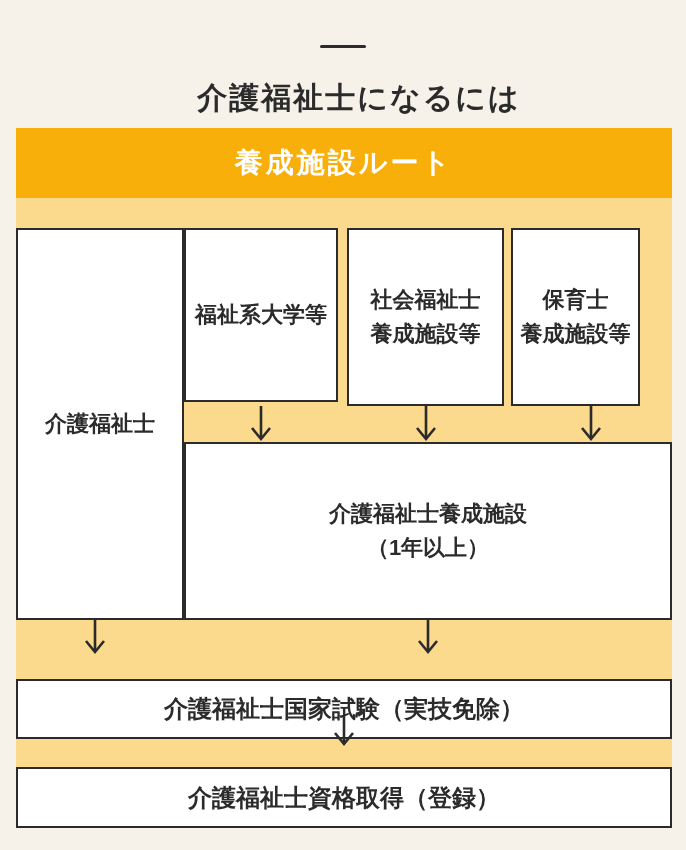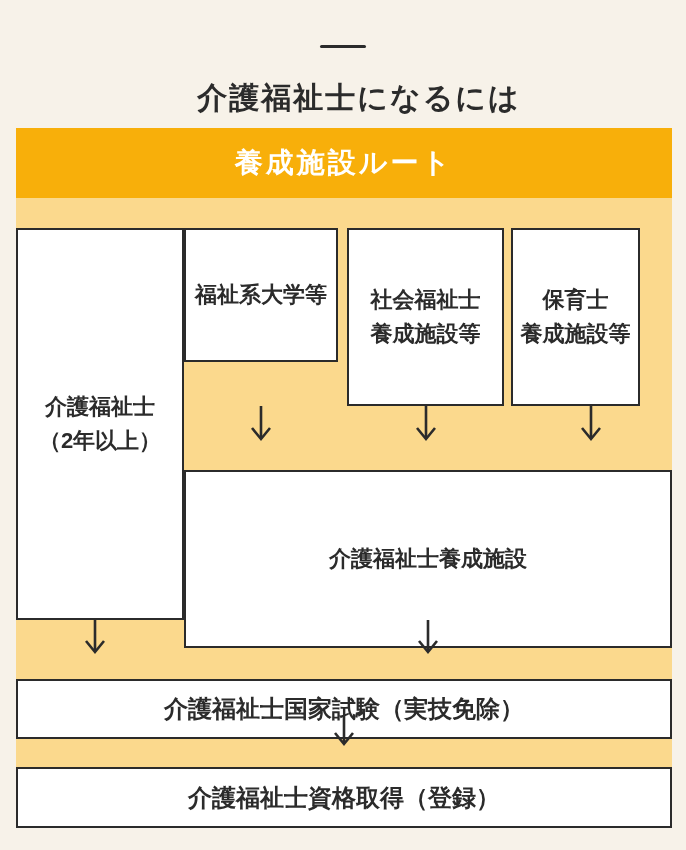--- a/index.html
+++ b/index.html
@@ -93,24 +93,23 @@
 <h1 class="page-title">介護福祉士になるには</h1>
 
 <div class="route-banner">
   <span>養成施設ルート</span>
 </div>
 
 <div class="flow">
 
   <div class="fbox" style="left:0; top:30px; width:168px; height:392px;">
     <div>介護福祉士</div>
-    <div>（2年以上）</div>
   </div>
 
-  <div class="fbox" style="left:168px; top:30px; width:154px; height:134px;">
+  <div class="fbox" style="left:168px; top:30px; width:154px; height:174px;">
     <div>福祉系大学等</div>
   </div>
 
   <div class="fbox" style="left:331px; top:30px; width:157px; height:178px;align-items:center;">
     <div>社会福祉士</div>
     <div>養成施設等</div>
   </div>
 
   <div class="fbox" style="left:495px; top:30px; width:129px; height:178px;">
     <div>保育士</div>
@@ -129,22 +128,23 @@
         <polyline points="4,22 13,33 22,22" fill="none" stroke="#2B2B2B" stroke-width="2.6"></polyline>
       </svg>
   </div>
   <div class="arrow" style="left:562px; top:208px; height:36px;">
     <svg viewBox="0 0 26 36">
         <line x1="13" y1="0" x2="13" y2="31" stroke="#2B2B2B" stroke-width="2.6"></line>
         <polyline points="4,22 13,33 22,22" fill="none" stroke="#2B2B2B" stroke-width="2.6"></polyline>
       </svg>
   </div>
 
-  <div class="fbox" style="left:168px; top:244px; width:488px; height:178px;margin-top:28px;">
+  <div class="fbox" style="left:168px; top:244px; width:488px; height:178px;">
     <div>介護福祉士養成施設</div>
+    <div>（1年以上）</div>
   </div>
 
   <div class="arrow" style="left:66px; top:422px; height:35px;">
     <svg viewBox="0 0 26 35">
         <line x1="13" y1="0" x2="13" y2="30" stroke="#2B2B2B" stroke-width="2.6"></line>
         <polyline points="4,21 13,32 22,21" fill="none" stroke="#2B2B2B" stroke-width="2.6"></polyline>
       </svg>
   </div>
   <div class="arrow" style="left:399px; top:422px; height:35px;">
     <svg viewBox="0 0 26 35">

